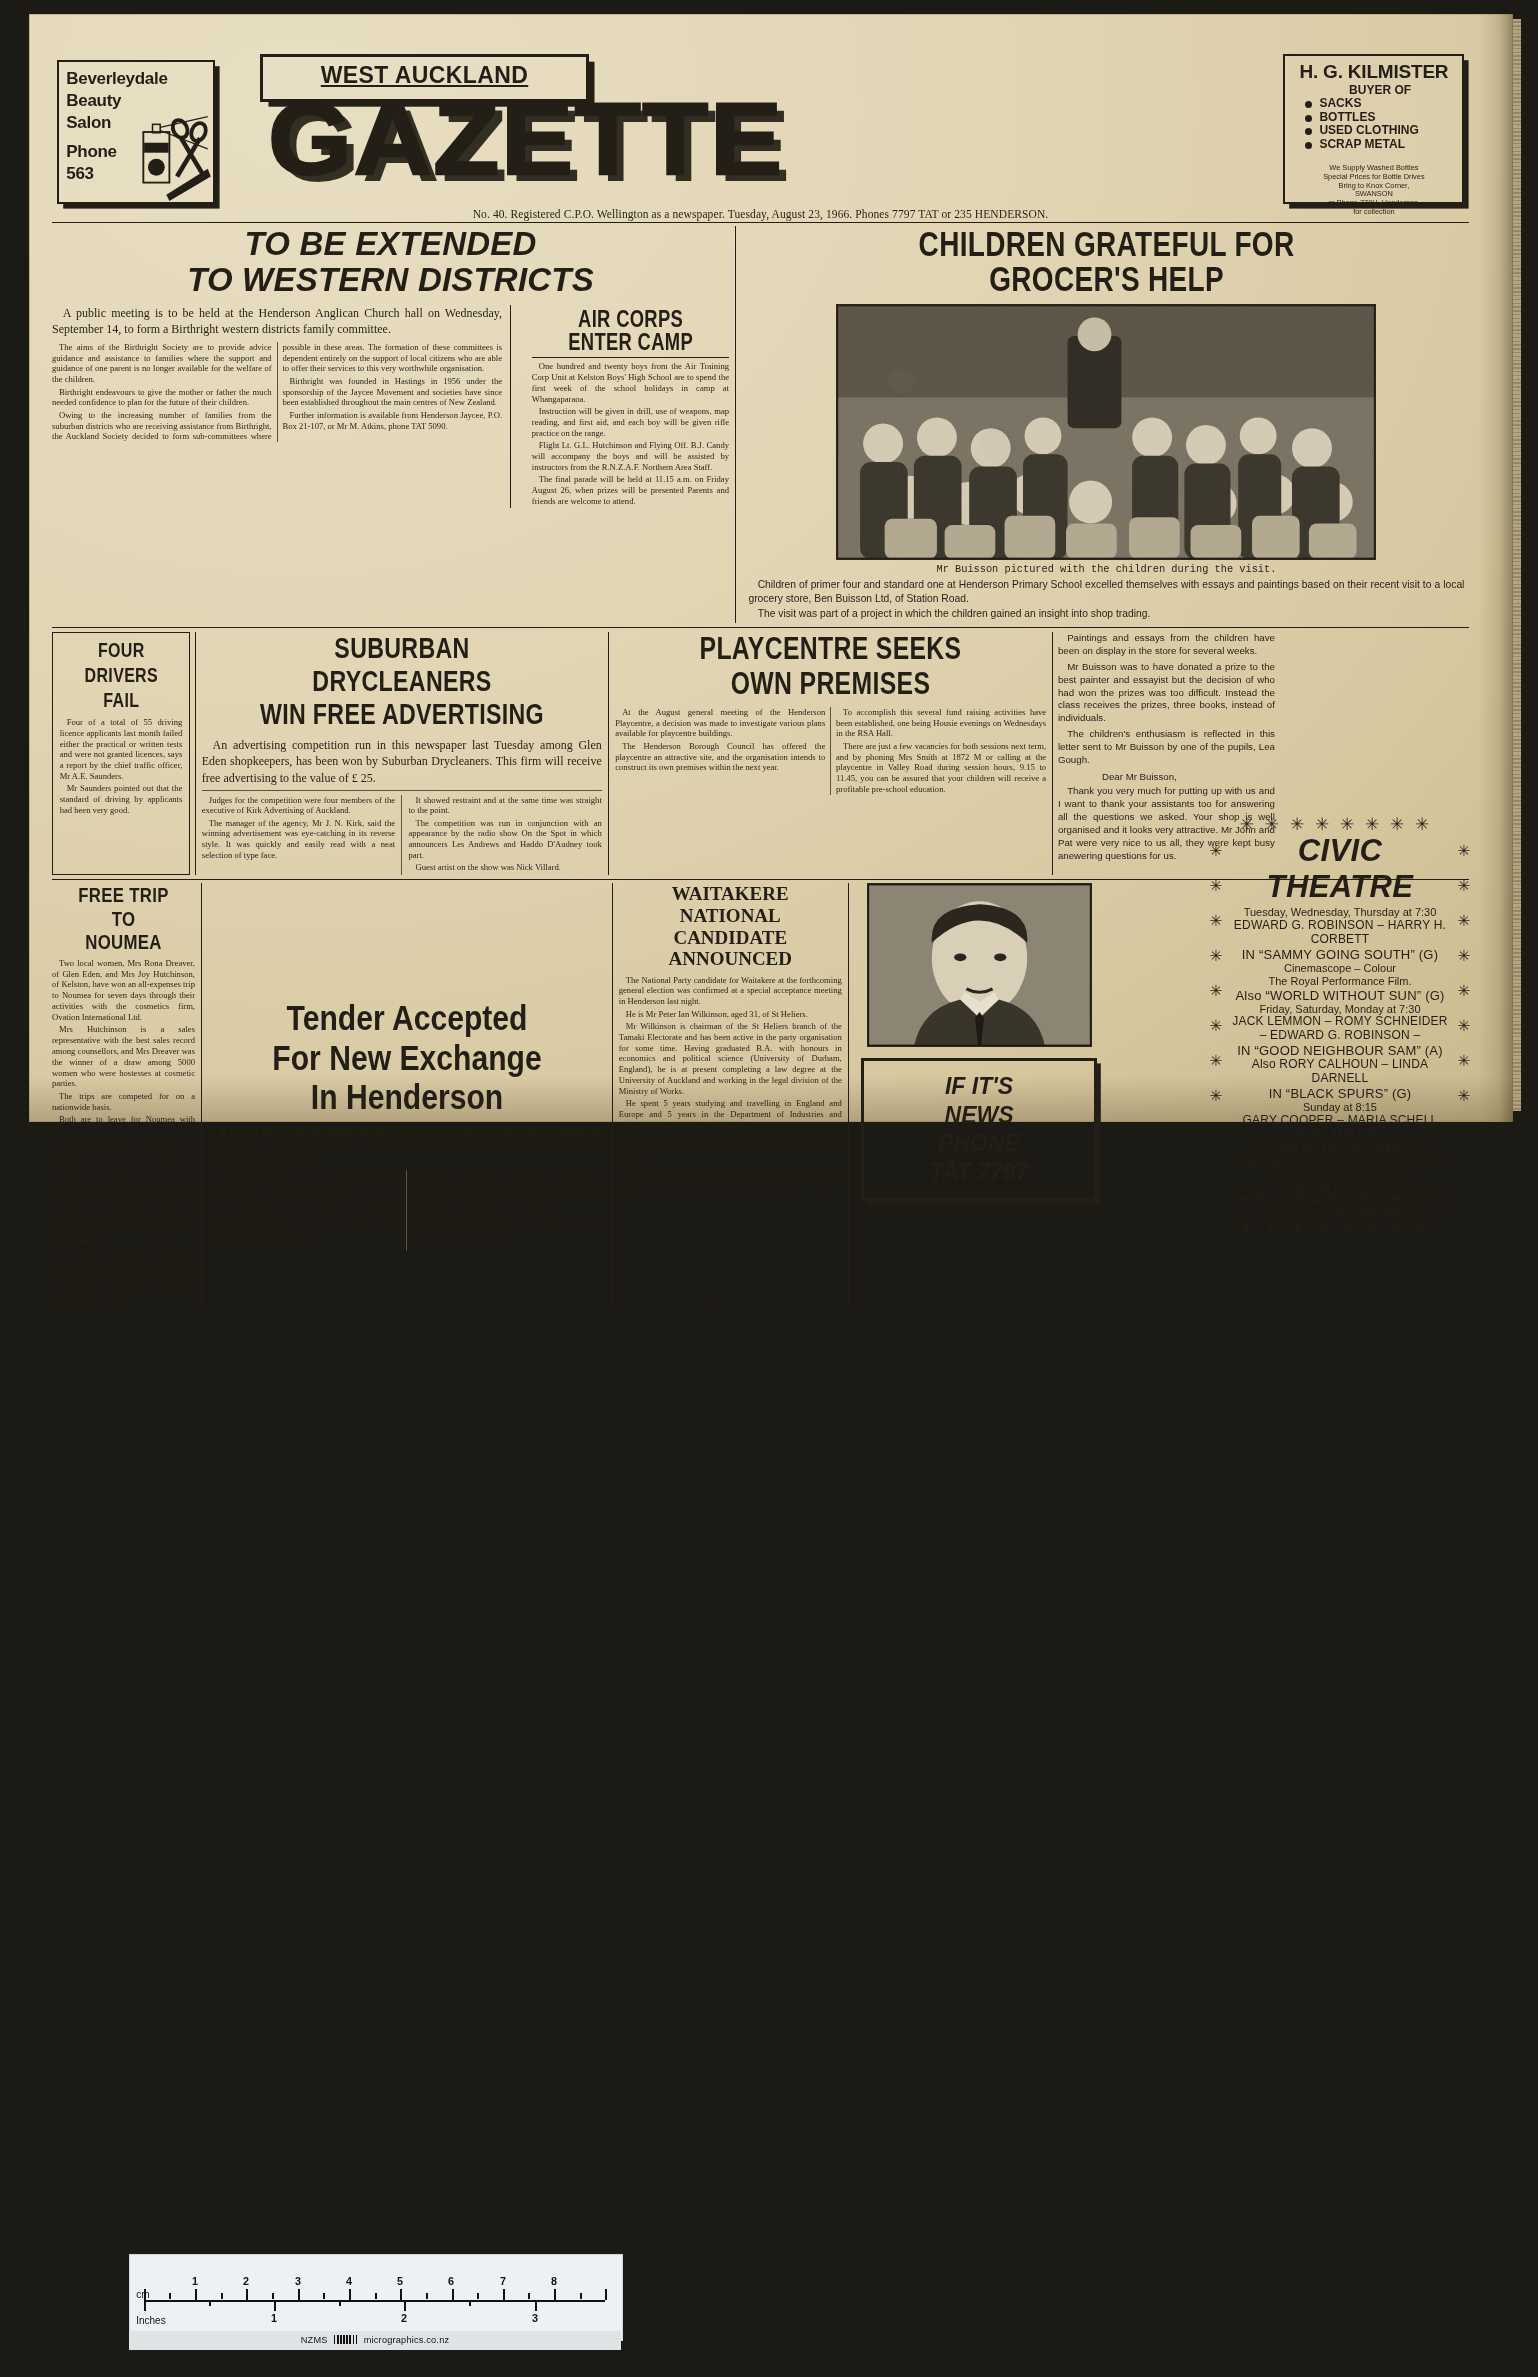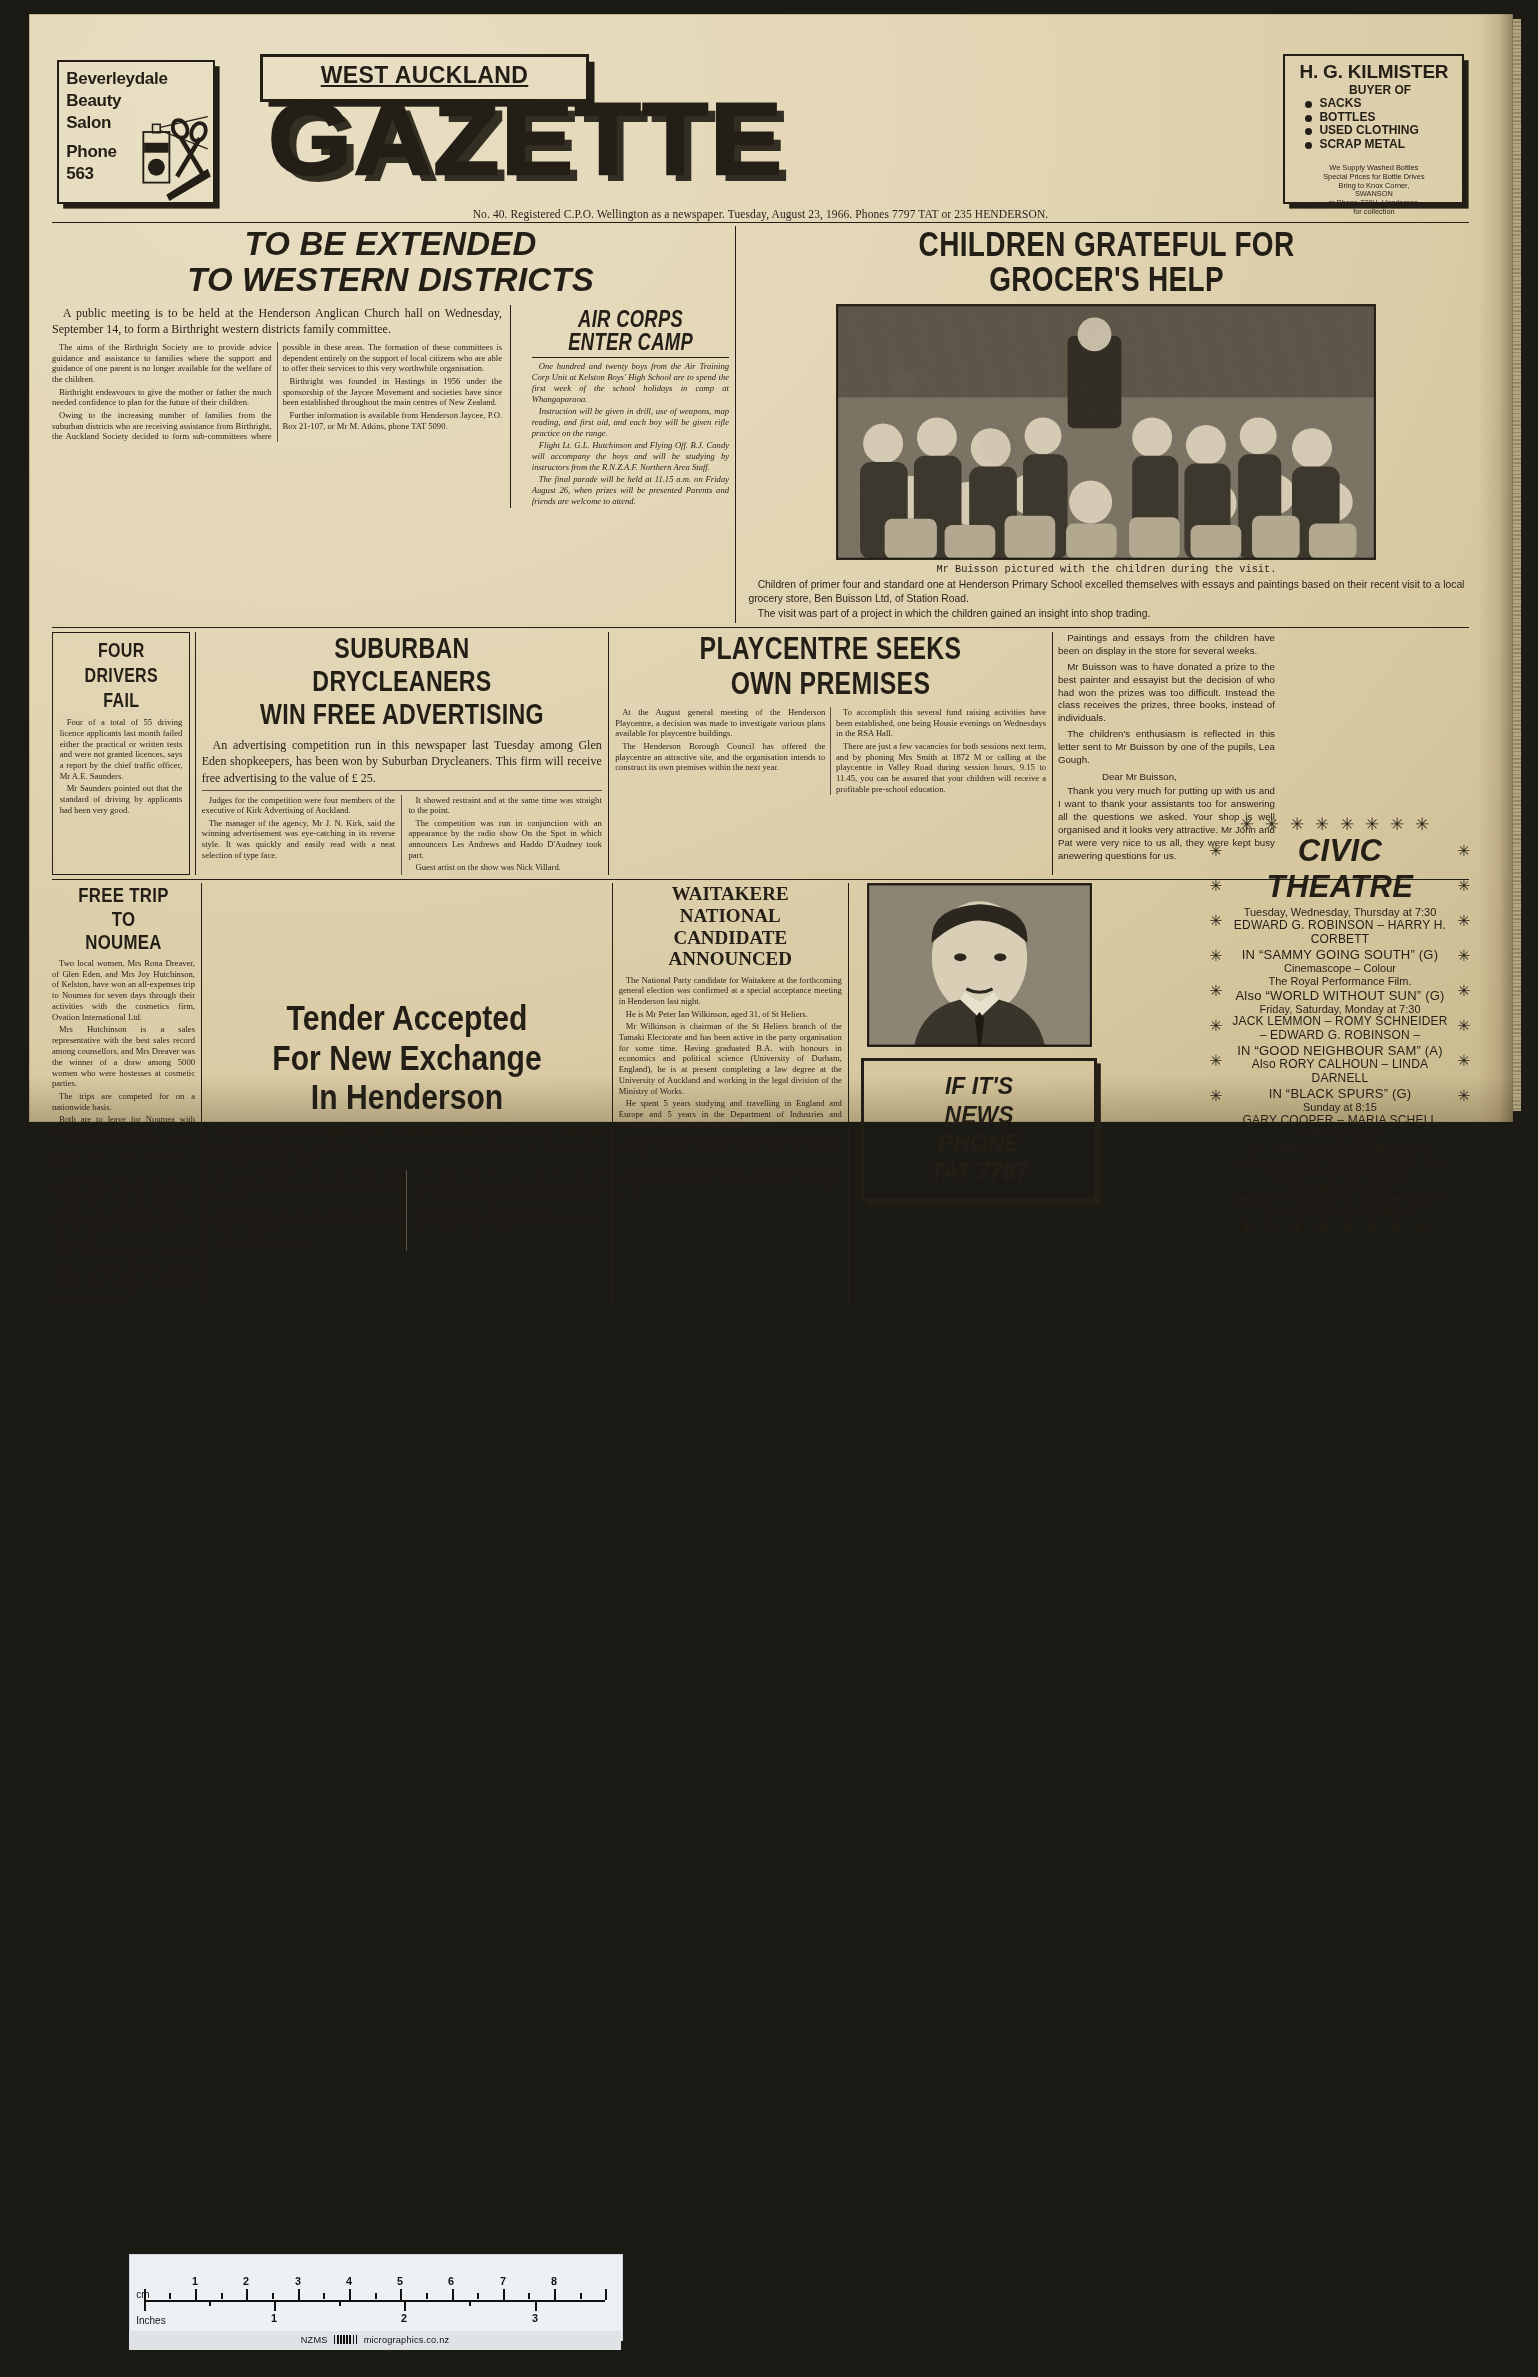--- a/index.html
+++ b/index.html
@@ -217,30 +217,30 @@
               <p class="lead">A public meeting is to be held at the Henderson Anglican Church hall on Wednesday, September 14, to form a Birthright western districts family committee.</p>
               <div class="body cols2">
                 <p>The aims of the Birthright Society are to provide advice guidance and assistance to families where the support and guidance of one parent is no longer available for the welfare of the children.</p>
                 <p>Birthright endeavours to give the mother or father the much needed confidence to plan for the future of their children.</p>
                 <p>Owing to the increasing number of families from the suburban districts who are receiving assistance from Birthright, the Auckland Society decided to form sub-committees where possible in these areas. The formation of these committees is dependent entirely on the support of local citizens who are able to offer their services to this very worthwhile organisation.</p>
                 <p>Birthright was founded in Hastings in 1956 under the sponsorship of the Jaycee Movement and societies have since been established throughout the main centres of New Zealand.</p>
                 <p>Further information is available from Henderson Jaycee, P.O. Box 21-107, or Mr M. Atkins, phone TAT 5090.</p>
               </div>
             </div>
 
-            <div style="width:202px;border-left:1.5px solid #241f16;padding-left:21px;font-style:italic;">
+            <div style="width:202px;border-left:1.5px solid #241f16;padding-left:21px;">
               <div class="condhead" style="font-size:23px;margin-top:3.1px;">
                 <div>AIR CORPS</div>
                 <div>ENTER CAMP</div>
               </div>
               <div style="border-top:1.5px solid #241f16;margin:3.1px 0 3.1px;"></div>
               <div class="body">
                 <p>One hundred and twenty boys from the Air Training Corp Unit at Kelston Boys' High School are to spend the first week of the school holidays in camp at Whangaparaoa.</p>
                 <p>Instruction will be given in drill, use of weapons, map reading, and first aid, and each boy will be given rifle practice on the range.</p>
-                <p>Flight Lt. G.L. Hutchinson and Flying Off. B.J. Candy will accompany the boys and will be studying by instructors from the R.N.Z.A.F. Northern Area Staff.</p>
+                <p>Flight Lt. G.L. Hutchinson and Flying Off. B.J. Candy will accompany the boys and will be assisted by instructors from the R.N.Z.A.F. Northern Area Staff.</p>
                 <p>The final parade will be held at 11.15 a.m. on Friday August 26, when prizes will be presented  Parents and friends are welcome to attend.</p>
               </div>
             </div>
           </div>
         </div>
 
         <div id="A-right">
           <div class="condhead" style="font-size:35px;">
             <div>CHILDREN GRATEFUL FOR</div>
             <div>GROCER'S HELP</div>

